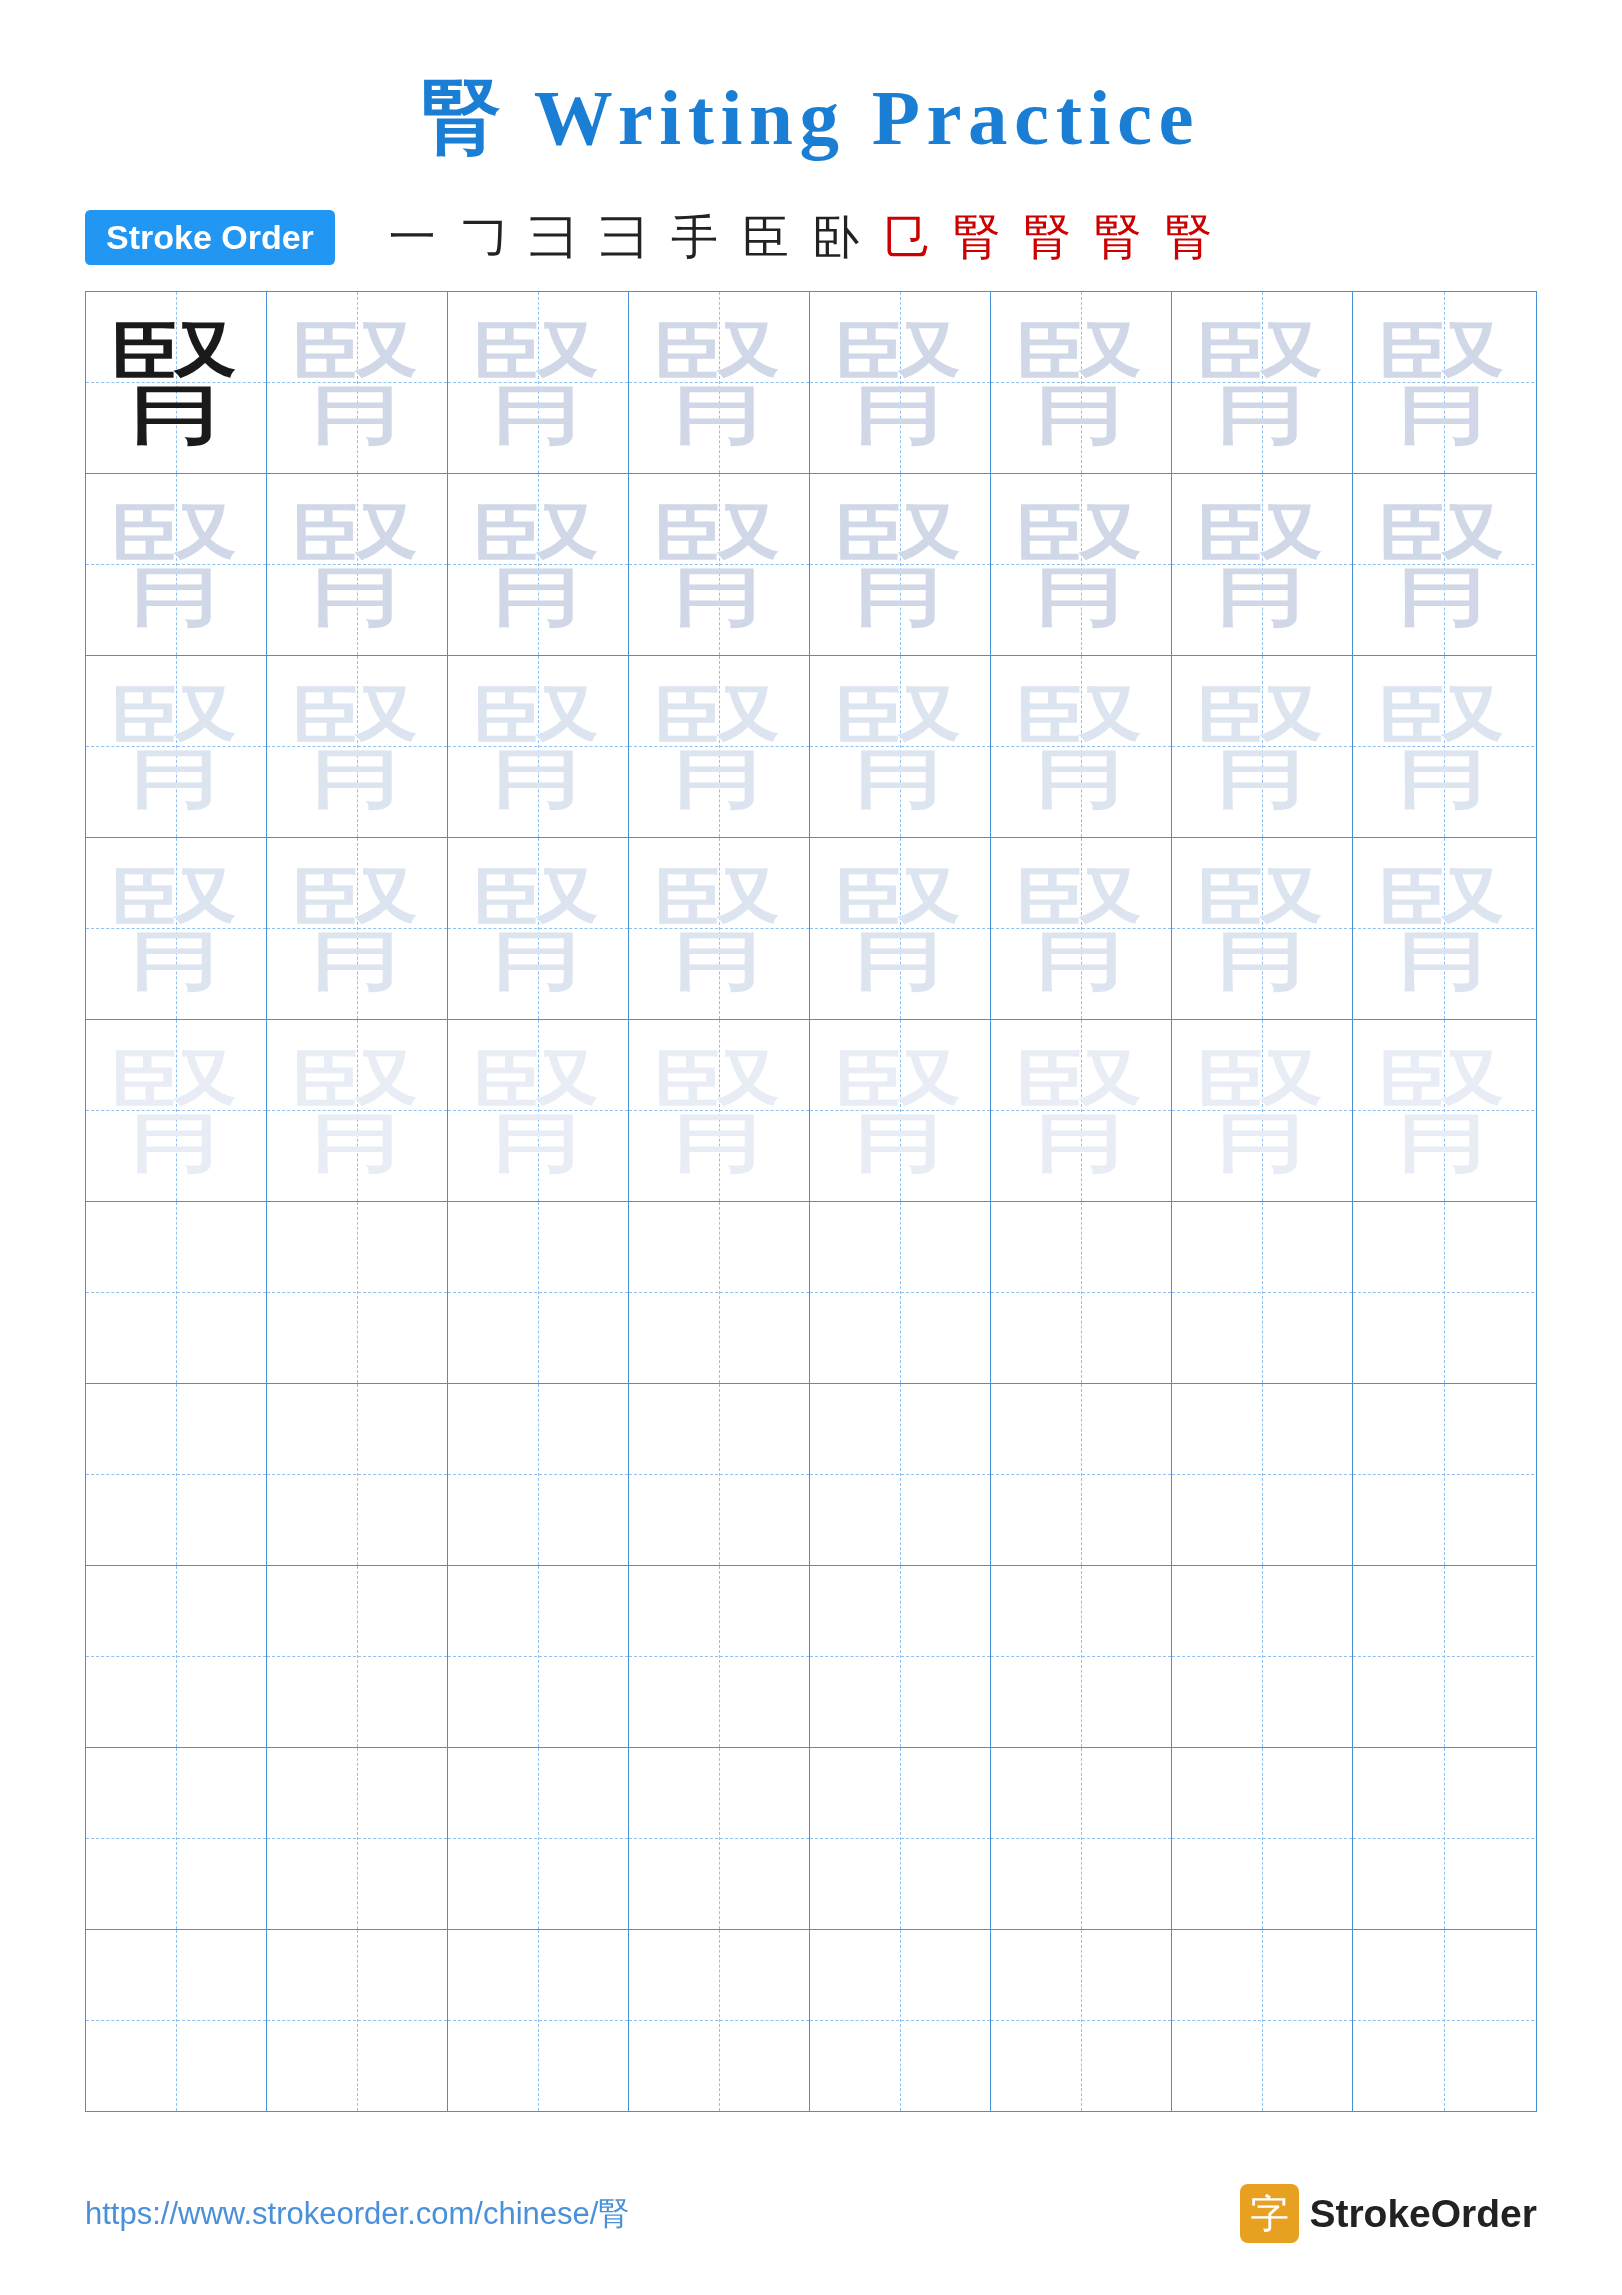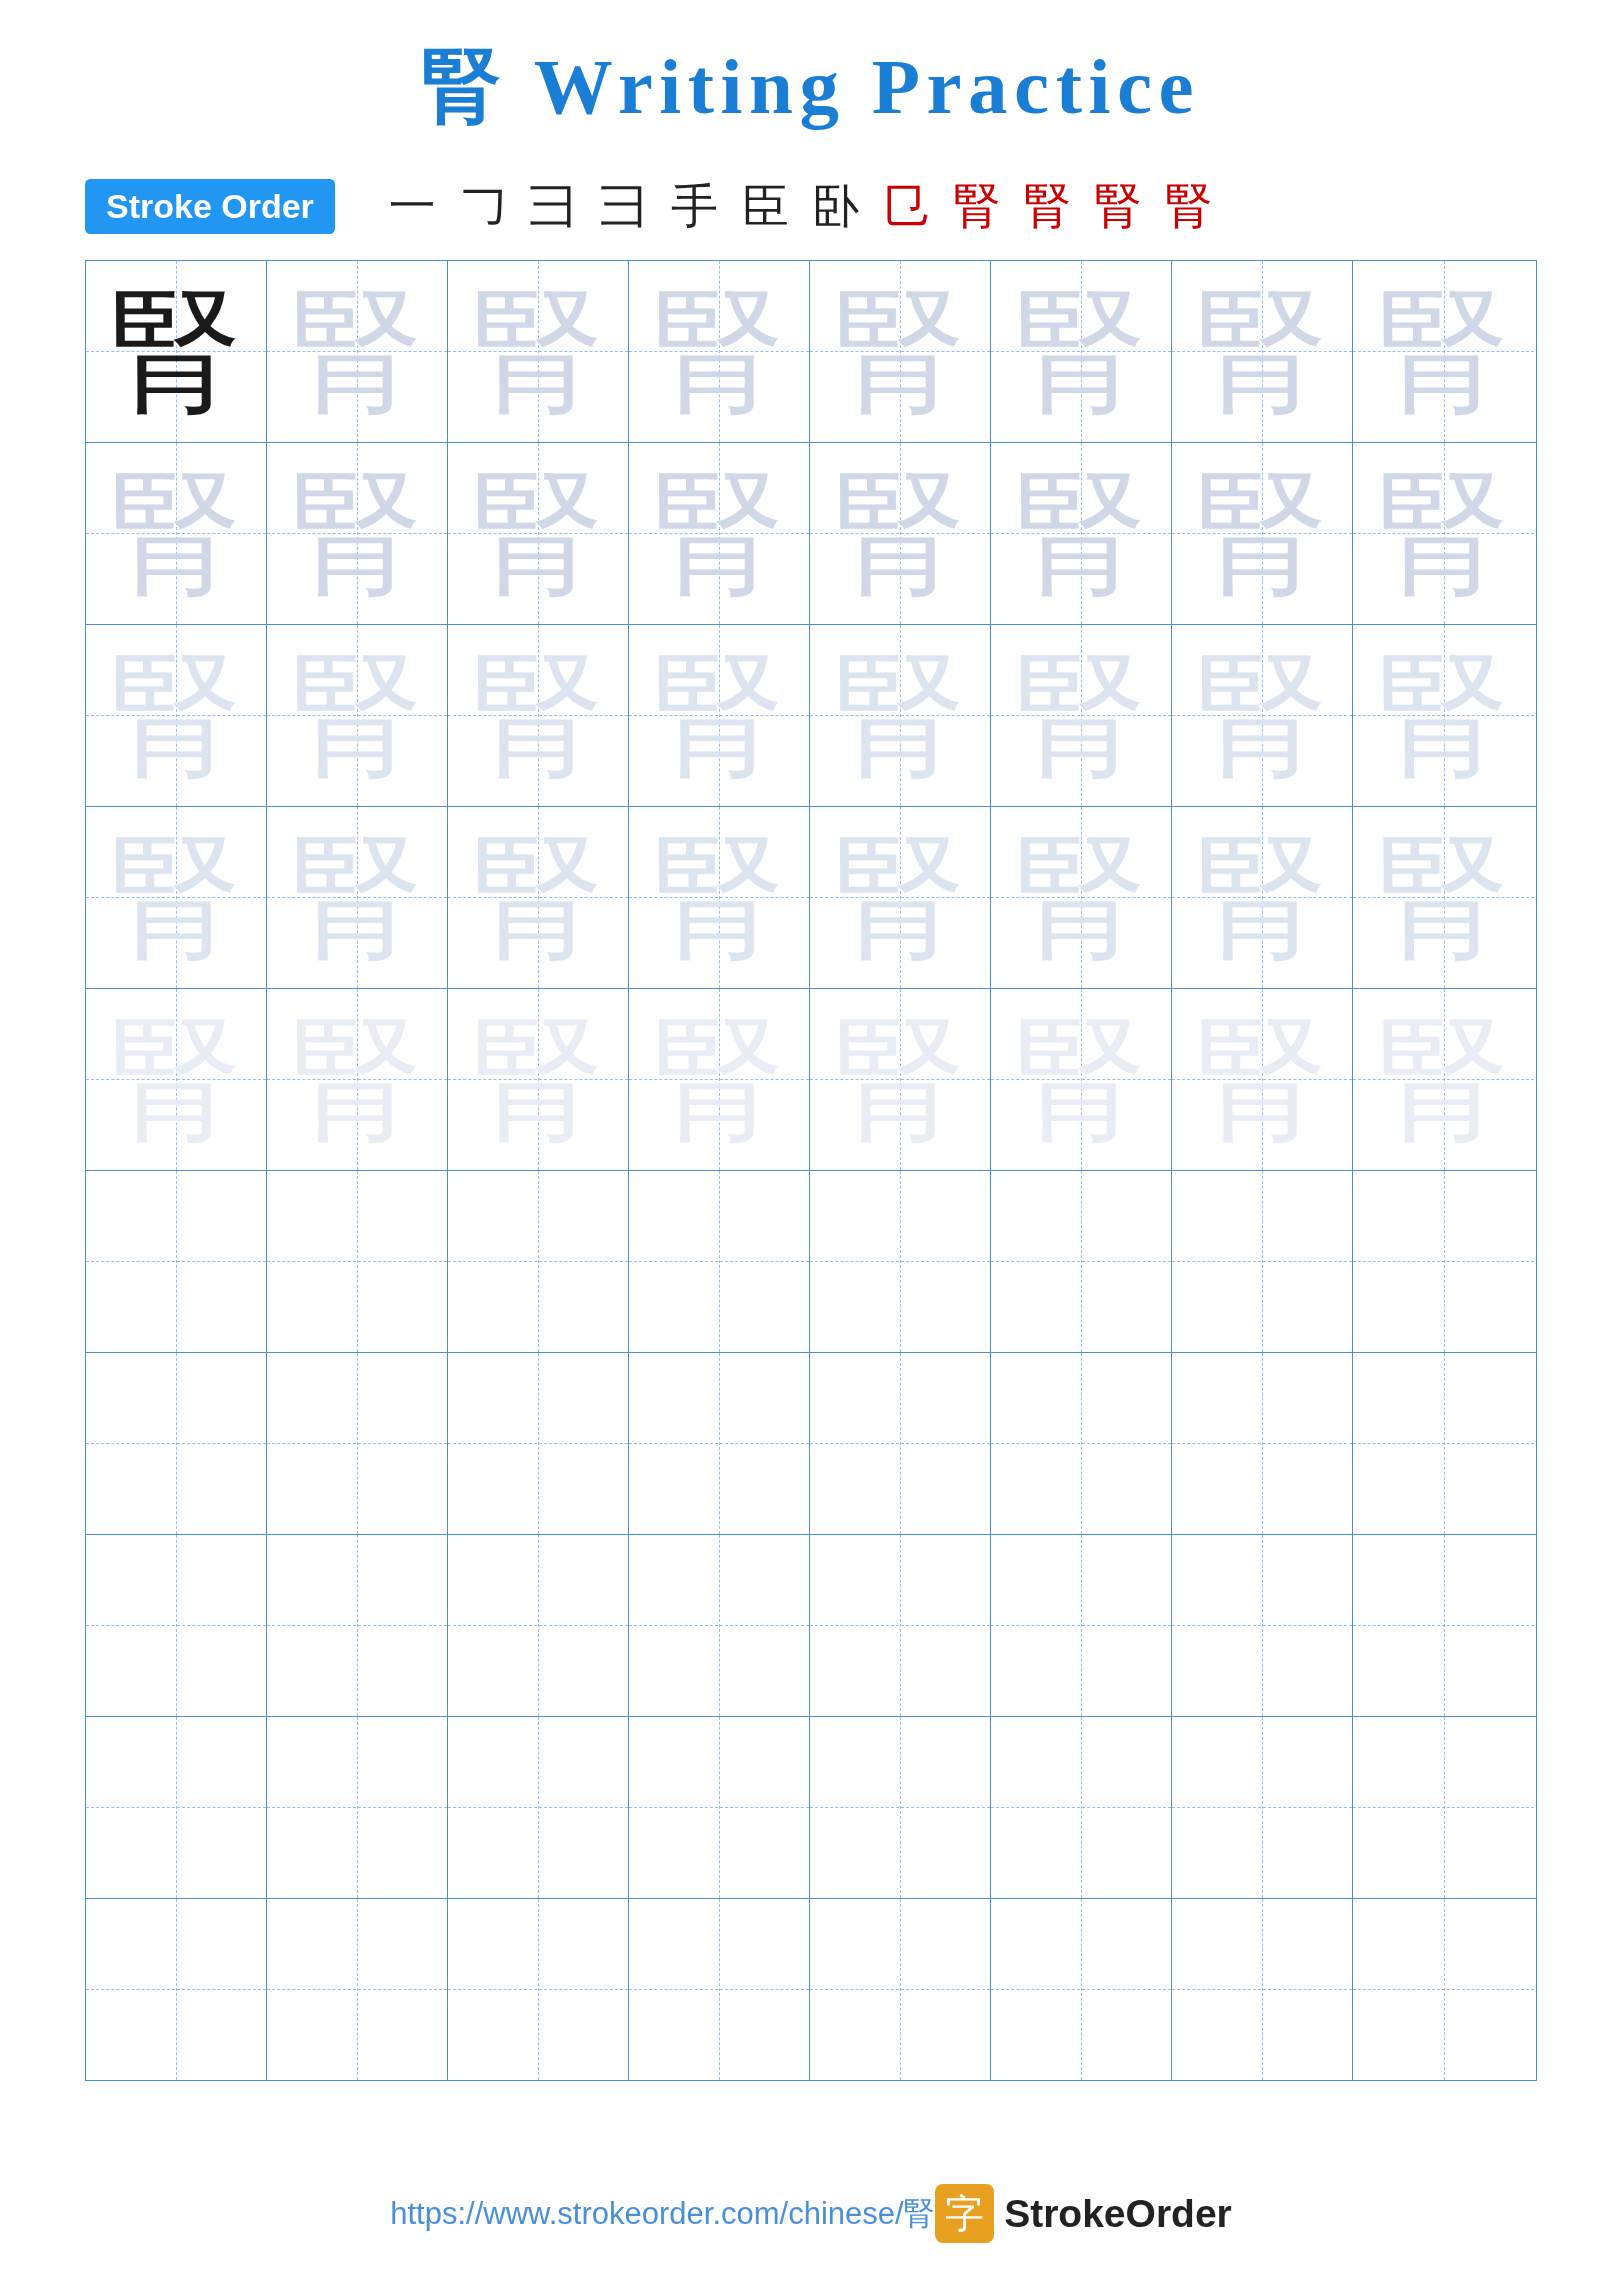--- a/index.html
+++ b/index.html
@@ -8,21 +8,21 @@
       width: 1622px;
       height: 2295px;
       background: #ffffff;
       font-family: serif;
       position: relative;
       overflow: hidden;
     }
 
     .page-title {
       text-align: center;
-      padding-top: 34px;
+      padding-top: 65px;
       padding-bottom: 39px;
       font-size: 79px;
       font-weight: bold;
       color: #1a7fd4;
       letter-spacing: 6.5px;
     }
 
     .stroke-order-row {
       display: flex;
       align-items: center;
@@ -145,21 +145,21 @@
     }
 
     
     .footer {
       position: absolute;
       bottom: 52px;
       left: 85px;
       right: 85px;
       display: flex;
       align-items: center;
-      justify-content: center;
+      justify-content: space-between;
     }
 
     .footer-url {
       font-size: 31px;
       color: #4a90d9;
       font-family: sans-serif;
     }
 
     .footer-brand {
       display: flex;

